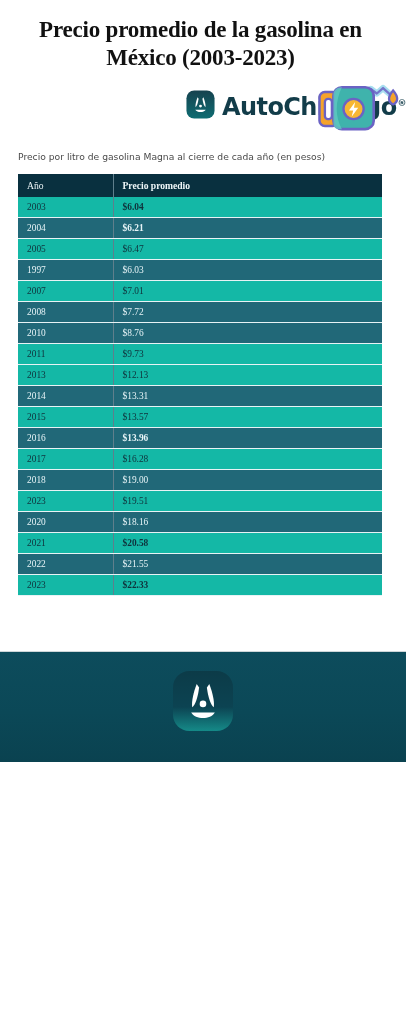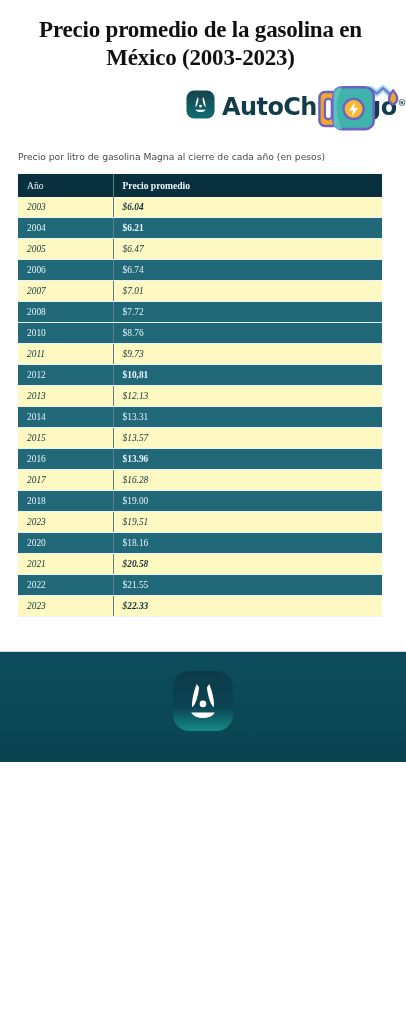--- a/index.html
+++ b/index.html
@@ -132,23 +132,22 @@
     height: 12px;
     vertical-align: middle;
     border-right: 1px solid #5f7f8c;
     border-bottom: 1px solid #e8f3f5;
     white-space: nowrap;
     overflow: hidden;
   }
   table.price-table tbody td:last-child { border-right: none; }
 
   tr.row-light td {
-    background: #fef9c3;
+    background: #14b8a6;
     color: #10313b;
-    font-style: italic;
   }
   tr.row-dark td {
     background: #216878;
     color: #e7f4f7;
   }
   tr.row-dark td { border-bottom: 1px solid #1b5664; }
 
   td.price-bold { font-weight: bold; }
 
   
@@ -254,42 +253,38 @@
           </tr>
           <tr class="row-dark">
             <td>2004</td>
             <td class="price-bold">$6.21</td>
           </tr>
           <tr class="row-light">
             <td>2005</td>
             <td>$6.47</td>
           </tr>
           <tr class="row-dark">
-            <td>2006</td>
-            <td>$6.74</td>
+            <td>1997</td>
+            <td>$6.03</td>
           </tr>
           <tr class="row-light">
             <td>2007</td>
             <td>$7.01</td>
           </tr>
           <tr class="row-dark">
             <td>2008</td>
             <td>$7.72</td>
           </tr>
           <tr class="row-dark">
             <td>2010</td>
             <td>$8.76</td>
           </tr>
           <tr class="row-light">
             <td>2011</td>
             <td>$9.73</td>
-          </tr>
-          <tr class="row-dark">
-            <td>2012</td>
-            <td class="price-bold">$10,81</td>
           </tr>
           <tr class="row-light">
             <td>2013</td>
             <td>$12.13</td>
           </tr>
           <tr class="row-dark">
             <td>2014</td>
             <td>$13.31</td>
           </tr>
           <tr class="row-light">

